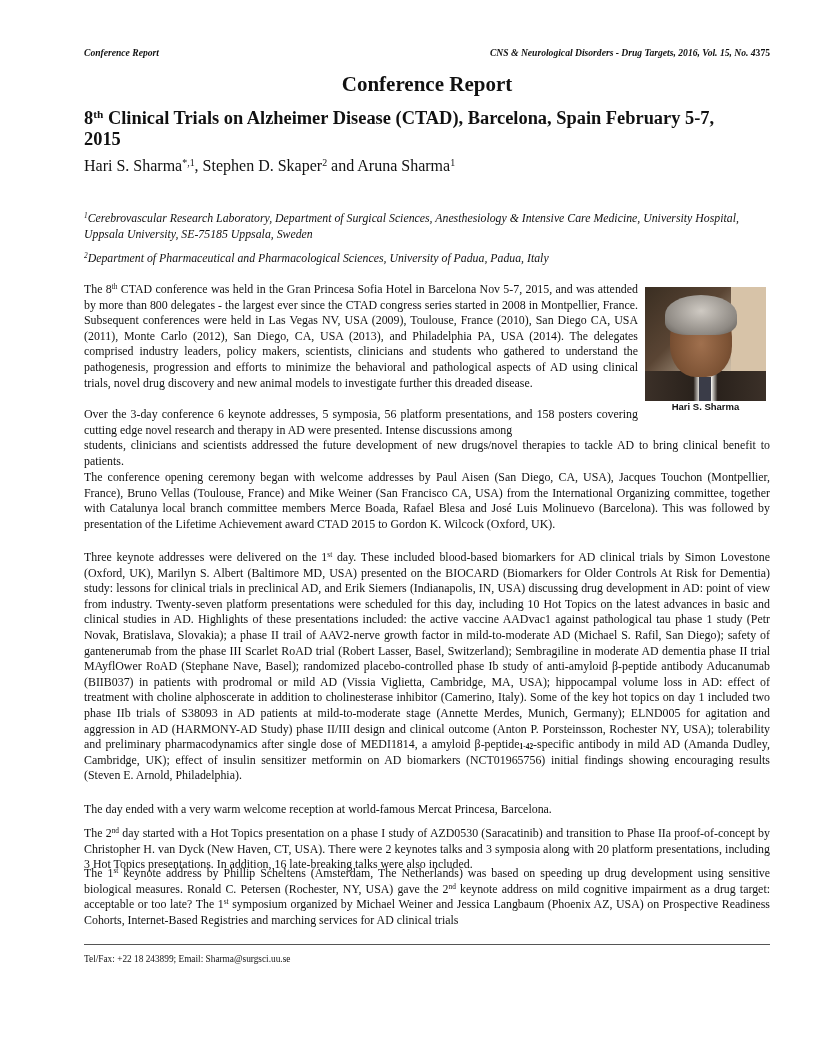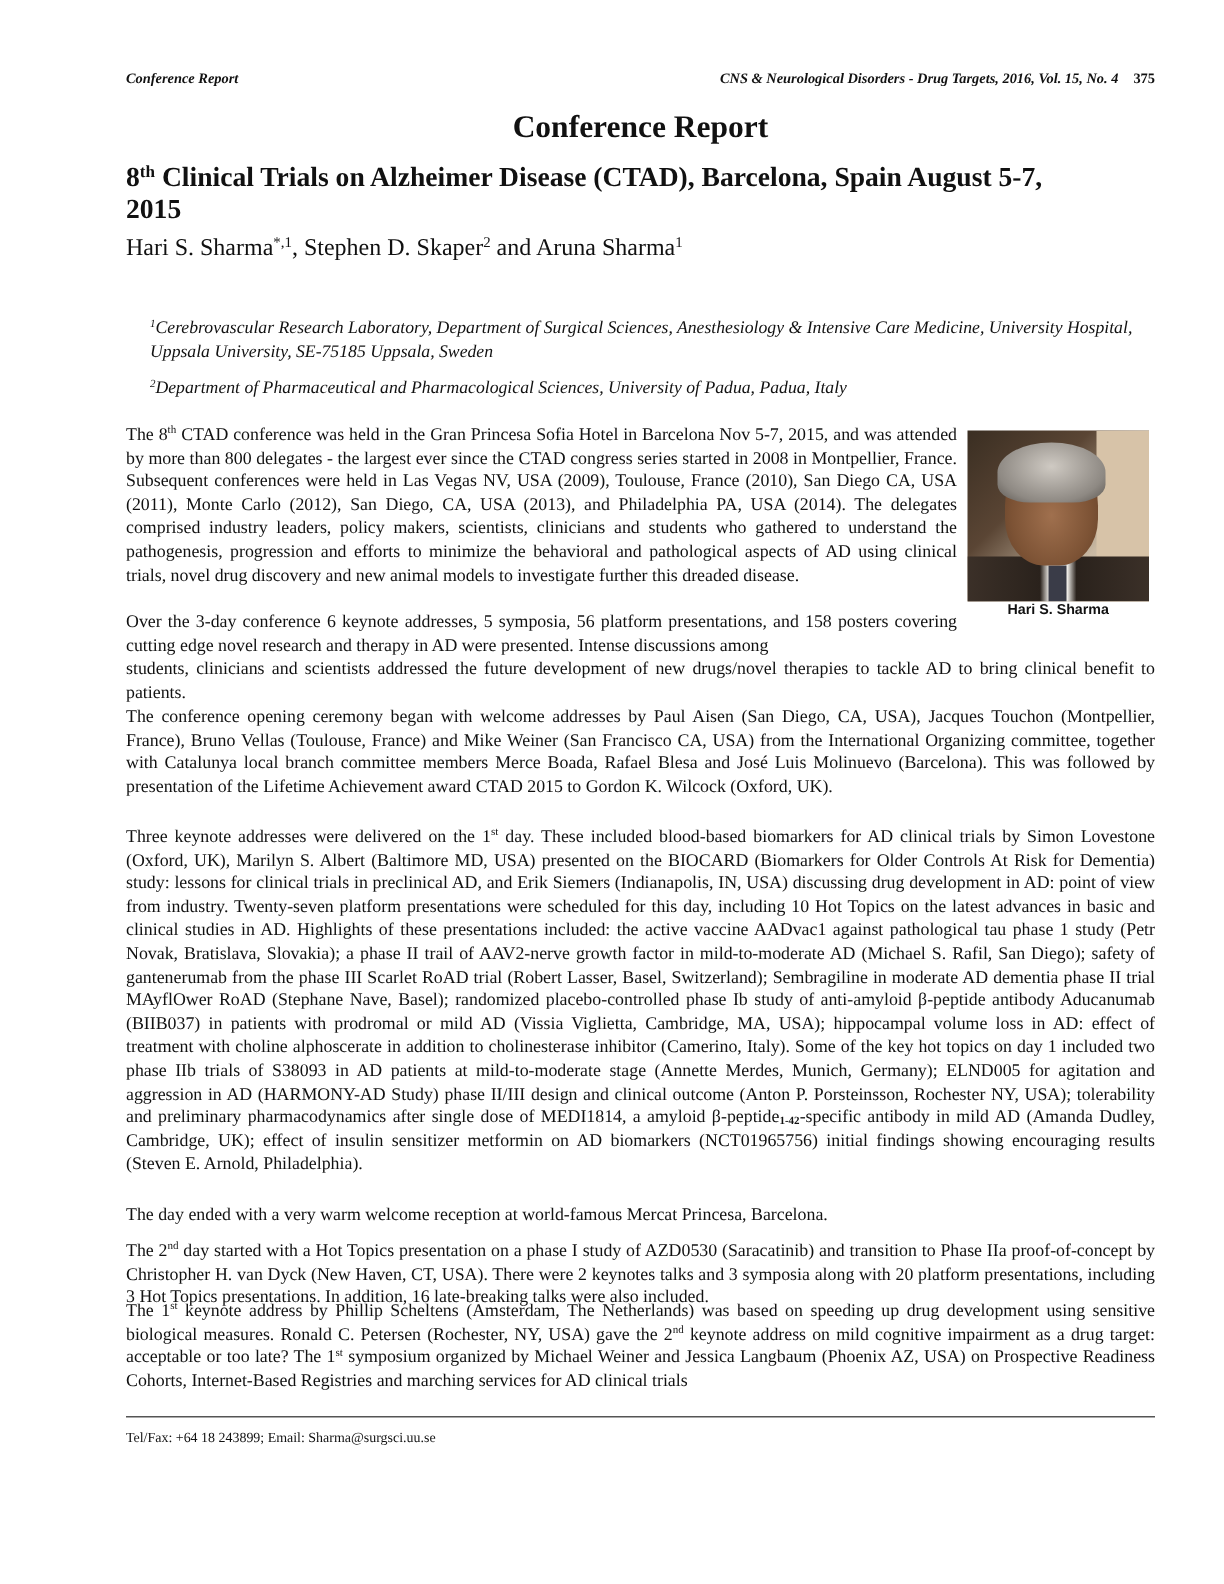--- a/index.html
+++ b/index.html
@@ -1,29 +1,29 @@
 <!DOCTYPE html>
 <html><head>
 <meta charset="utf-8">
 <style>
   html, body { margin: 0; padding: 0; background: #ffffff; }
   body { width: 816px; height: 1056px; position: relative; overflow: hidden;
          font-family: "Liberation Serif", serif; color: #111; }
   .page { position: absolute; left: 84px; top: 0; width: 686px; }
   .running-head { position: absolute; top: 47px; left: 0; width: 686px; font-size: 9.6px;
                   font-style: italic; font-weight: bold; display: flex; justify-content: space-between; }
-  .running-head .pg { font-style: normal; margin-left: 10px; }
+  .running-head .pg { font-style: normal; }
   .section-title { position: absolute; top: 72px; left: 0; width: 686px; text-align: center;
                    font-size: 21px; font-weight: bold; }
   .article-title { position: absolute; top: 108px; left: 0; width: 686px; font-size: 18.4px;
                    font-weight: bold; line-height: 21px; }
   sup { font-size: 0.62em; line-height: 0; vertical-align: 0.55em; }
   sub { font-size: 0.62em; line-height: 0; vertical-align: -0.2em; font-weight: bold; }
   .authors { position: absolute; top: 157px; left: 0; font-size: 16px; }
-  .affil { position: absolute; left: 16px; width: 686px; font-size: 11.8px; font-style: italic; line-height: 16px; }
+  .affil { position: absolute; left: 0; width: 686px; font-size: 11.8px; font-style: italic; line-height: 16px; }
   .affil1 { top: 210px; }
   .affil2 { top: 250px; }
   .body-text { font-size: 11.9px; line-height: 15.6px; text-align: justify; text-align-last: left; }
   .p-intro { position: absolute; top: 282px; left: 0; width: 554px; }
   .p2 { position: absolute; top: 407px; left: 0; width: 686px; }
   .p2 .narrow { width: 554px; display: block; }
   .para { position: absolute; left: 0; width: 686px; }
   .photo-box { position: absolute; left: 561px; top: 287px; width: 121px; height: 114px;
                background: linear-gradient(135deg, #3a2e22 0%, #5a4534 35%, #c9b9a3 70%, #e6d7c2 100%);
                overflow: hidden; }
@@ -49,21 +49,21 @@
   <div class="running-head">
     <span>Conference Report</span>
     <span>
       <span>CNS &amp; Neurological Disorders - Drug Targets, 2016, Vol. 15, No. 4</span><span class="pg">375</span>
     </span>
   </div>
 
   <div class="section-title">Conference Report</div>
 
   <div class="article-title">
-    <div><span>8</span><sup>th</sup><span> Clinical Trials on Alzheimer Disease (CTAD), Barcelona, Spain August 5-7,</span></div>
+    <div><span>8</span><sup>th</sup><span> Clinical Trials on Alzheimer Disease (CTAD), Barcelona, Spain February 5-7,</span></div>
     <div>2015</div>
   </div>
 
   <div class="authors">
     <span>Hari S. Sharma</span><sup>*,1</sup><span>, </span><span>Stephen D. Skaper</span><sup>2</sup><span> and </span><span>Aruna Sharma</span><sup>1</sup>
   </div>
 
   <div class="affil affil1"><sup>1</sup><span>Cerebrovascular Research Laboratory, Department of Surgical Sciences, Anesthesiology &amp; Intensive Care Medicine, University Hospital, Uppsala University, SE-75185 Uppsala, Sweden</span></div>
   <div class="affil affil2"><sup>2</sup><span>Department of Pharmaceutical and Pharmacological Sciences, University of Padua, Padua, Italy</span></div>
 
@@ -88,15 +88,15 @@
   <div class="body-text para" style="top:550px;"><span>Three keynote addresses were delivered on the 1</span><sup>st</sup><span> day. These included blood-based biomarkers for AD clinical trials by Simon Lovestone (Oxford, UK), Marilyn S. Albert (Baltimore MD, USA) presented on the BIOCARD (Biomarkers for Older Controls At Risk for Dementia) study: lessons for clinical trials in preclinical AD, and Erik Siemers (Indianapolis, IN, USA) discussing drug development in AD: point of view from industry. Twenty-seven platform presentations were scheduled for this day, including 10 Hot Topics on the latest advances in basic and clinical studies in AD. Highlights of these presentations included: the active vaccine AADvac1 against pathological tau phase 1 study (Petr Novak, Bratislava, Slovakia); a phase II trail of AAV2-nerve growth factor in mild-to-moderate AD (Michael S. Rafil, San Diego); safety of gantenerumab from the phase III Scarlet RoAD trial (Robert Lasser, Basel, Switzerland); Sembragiline in moderate AD dementia phase II trial MAyflOwer RoAD (Stephane Nave, Basel); randomized placebo-controlled phase Ib study of anti-amyloid β-peptide antibody Aducanumab (BIIB037) in patients with prodromal or mild AD (Vissia Viglietta, Cambridge, MA, USA); hippocampal volume loss in AD: effect of treatment with choline alphoscerate in addition to cholinesterase inhibitor (Camerino, Italy). Some of the key hot topics on day 1 included two phase IIb trials of S38093 in AD patients at mild-to-moderate stage (Annette Merdes, Munich, Germany); ELND005 for agitation and aggression in AD (HARMONY-AD Study) phase II/III design and clinical outcome (Anton P. Porsteinsson, Rochester NY, USA); tolerability and preliminary pharmacodynamics after single dose of MEDI1814, a amyloid β-peptide</span><sub>1-42</sub><span>-specific antibody in mild AD (Amanda Dudley, Cambridge, UK); effect of insulin sensitizer metformin on AD biomarkers (NCT01965756) initial findings showing encouraging results (Steven E. Arnold, Philadelphia).</span></div>
 
   <div class="body-text para" style="top:802px;">The day ended with a very warm welcome reception at world-famous Mercat Princesa, Barcelona.</div>
 
   <div class="body-text para" style="top:826px;"><span>The 2</span><sup>nd</sup><span> day started with a Hot Topics presentation on a phase I study of AZD0530 (Saracatinib) and transition to Phase IIa proof-of-concept by Christopher H. van Dyck (New Haven, CT, USA). There were 2 keynotes talks and 3 symposia along with 20 platform presentations, including 3 Hot Topics presentations. In addition, 16 late-breaking talks were also included.</span></div>
 
   <div class="body-text para" style="top:866px;"><span>The 1</span><sup>st</sup><span> keynote address by Phillip Scheltens (Amsterdam, The Netherlands) was based on speeding up drug development using sensitive biological measures. Ronald C. Petersen (Rochester, NY, USA) gave the 2</span><sup>nd</sup><span> keynote address on mild cognitive impairment as a drug target: acceptable or too late? The 1</span><sup>st</sup><span> symposium organized by Michael Weiner and Jessica Langbaum (Phoenix AZ, USA) on Prospective Readiness Cohorts, Internet-Based Registries and marching services for AD clinical trials</span></div>
 
   <div class="footnote-rule"></div>
   <div class="footnote">
-    <div>Tel/Fax: +64 18 243899; Email: Sharma@surgsci.uu.se</div>
+    <div>Tel/Fax: +22 18 243899; Email: Sharma@surgsci.uu.se</div>
   </div>
 </div>
 
 </body></html>

